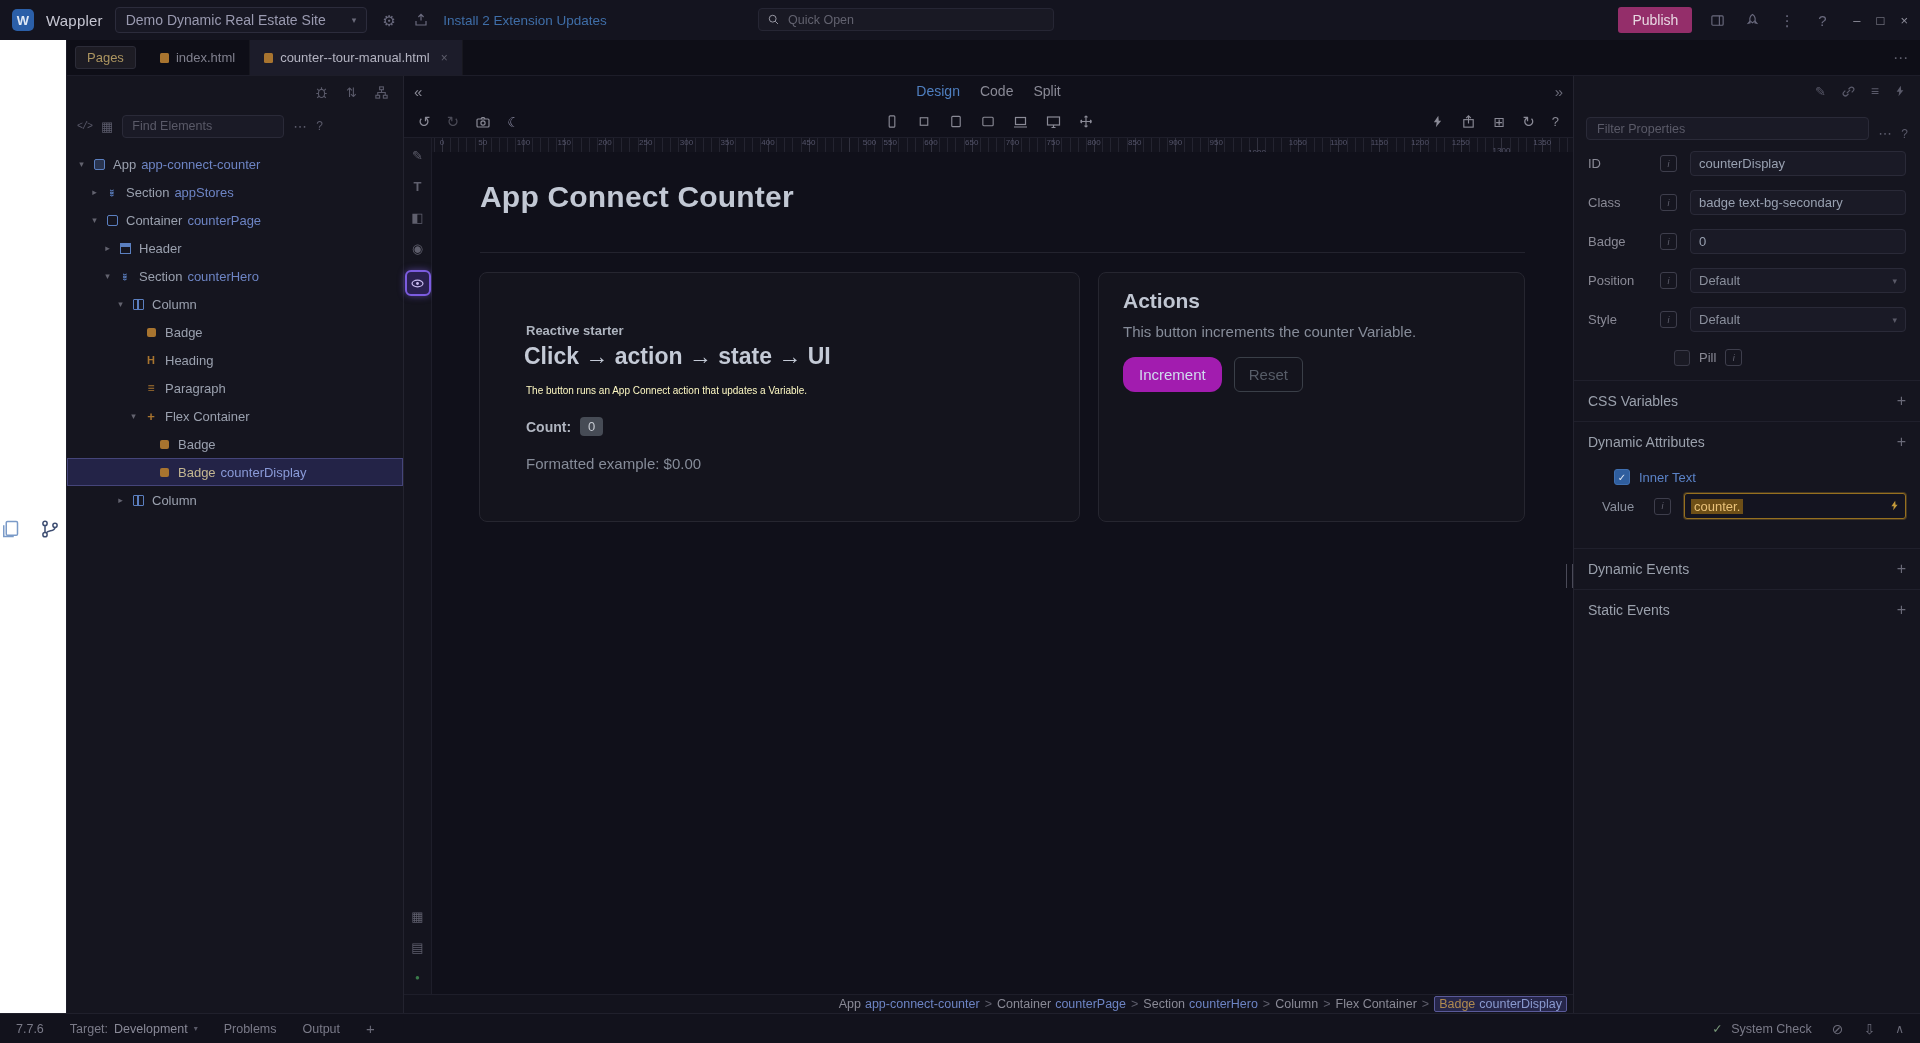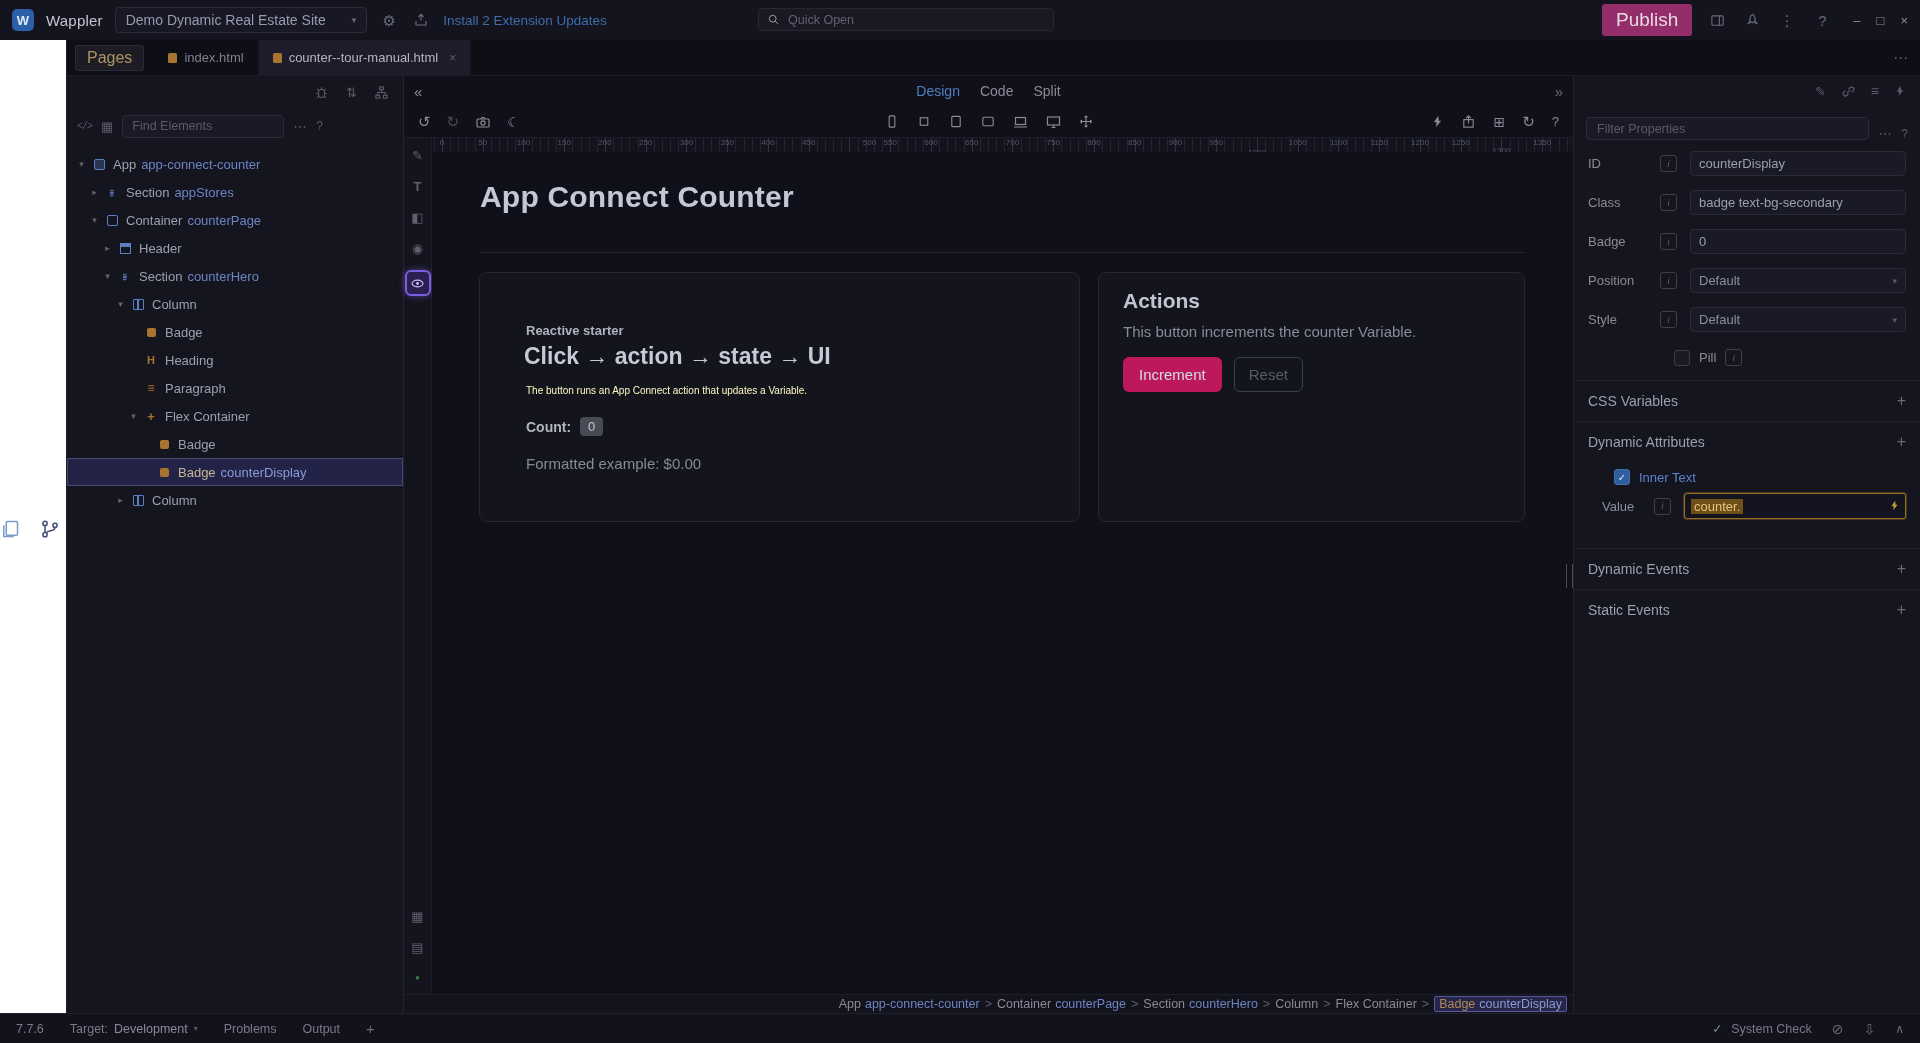--- a/index.html
+++ b/index.html
@@ -19,28 +19,28 @@
             border-radius:4px;padding:4px 10px;color:#9a9ab0;font-size:14px;}
   .tb-icon{color:#6a6a7e;font-size:15px;width:20px;height:20px;display:flex;align-items:center;justify-content:center}
   .updates-link{color:#3f6ea8;font-size:13.5px}
   .quick-open{position:absolute;left:758px;top:8px;width:296px;height:23px;background:#191924;
             border:1px solid #262634;border-radius:4px;display:flex;align-items:center;padding:0 8px;gap:6px;box-sizing:border-box}
   .quick-open input{background:transparent;border:none;outline:none;color:#7a7a8a;font-size:12.5px;width:100%;
             font-family:inherit}
   .quick-open input::placeholder{color:#62626f}
   .tb-right{margin-left:auto;display:flex;align-items:center;gap:15px}
   .publish-btn{background:#942e6a;color:#e8d8e2;border:none;border-radius:3px;padding:5px 14px;
-            font-size:19px;font-family:inherit;}
+            font-size:14px;font-family:inherit;}
   .win-controls{display:flex;align-items:center;gap:16px;margin-left:6px;color:#8f8f9c;font-size:13px}
 
   
   .tabbar{position:absolute;left:67px;top:40px;right:0;height:36px;background:#0e0e17;
           border-bottom:1px solid #1d1d29;display:flex;align-items:center;box-sizing:border-box}
   .pages-chip{margin:0 10px 0 8px;background:#1d1c24;border:1px solid #2c2c38;border-radius:3px;
-          padding:3px 11px;color:#ac9560;font-size:16px}
+          padding:3px 11px;color:#ac9560;font-size:13px}
   .tab{display:flex;align-items:center;gap:7px;height:100%;padding:0 14px;color:#80808e;font-size:13px;
           border-right:1px solid #17171f;box-sizing:border-box}
   .tab .file-dot{width:9px;height:10px;background:#a8742f;border-radius:1.5px;flex:none}
   .tab.active{background:#1c1c2a;color:#b4b4c2}
   .tab .tab-close{color:#5e5e6c;font-size:12px;margin-left:4px}
   .tabbar-end{margin-left:auto;color:#5e5e6c;font-size:15px;padding:0 12px}
 
   
   .activitybar{position:absolute;left:0;top:40px;width:67px;bottom:30px;background:#ffffff;
           border-right:1px solid #1d1d29;display:flex;flex-direction:row;align-items:center;
@@ -116,21 +116,21 @@
   .eyebrow{position:absolute;left:46px;top:50px;font-size:13px;font-weight:bold;color:#aeb4bf}
   .card-h{position:absolute;left:44px;top:70px;font-size:23px;font-weight:bold;color:#c4cad6}
   .card-p{position:absolute;left:46px;top:112px;font-size:10px;color:#fef9c3}
   .count-row{position:absolute;left:46px;top:144px;display:flex;align-items:center;gap:9px}
   .count-label{font-size:14px;font-weight:bold;color:#b0b5c0}
   .count-badge{background:#464b55;color:#c6cad2;border-radius:4px;padding:2px 8px;font-size:13px}
   .formatted{position:absolute;left:46px;top:182px;font-size:15px;color:#868c99}
   .actions-h{position:absolute;left:24px;top:16px;font-size:21px;font-weight:bold;color:#c0c6d2}
   .actions-p{position:absolute;left:24px;top:50px;font-size:15px;color:#868c99}
   .actions-btns{position:absolute;left:24px;top:84px;display:flex;gap:12px}
-  .btn-increment{background:#be185d;color:#d0ddee;border:none;border-radius:6px;padding:8px 16px;font-size:15px;font-family:inherit}
+  .btn-increment{background:#a21caf;color:#d0ddee;border:none;border-radius:12px;padding:8px 16px;font-size:15px;font-family:inherit}
   .btn-reset{background:transparent;color:#575d68;border:1px solid #3a3f48;border-radius:6px;padding:8px 14px;font-size:15px;font-family:inherit}
   .cv-breadcrumb{position:absolute;left:0;right:0;bottom:0;height:18px;background:#13131d;border-top:1px solid #1e1e2a;
         display:flex;align-items:center;justify-content:flex-end;padding:0 6px;font-size:12.5px;white-space:nowrap;overflow:hidden}
   .bc-sep{color:#5e5e6c;margin:0 5px}
   .bc-seg{display:inline-flex;gap:4px}
   .bc-type{color:#8a8a96}.bc-id{color:#6d84c4}
   .bc-selected{border:1px solid #5a5a9a;background:#26264a;border-radius:2px;padding:0 4px}
   .bc-selected .bc-type{color:#b08a50}.bc-selected .bc-id{color:#8a9ad0}
   .resize-handle{position:absolute;right:0;top:488px;width:5px;height:24px;border-left:1px solid #4a4a58;border-right:1px solid #4a4a58}
 

